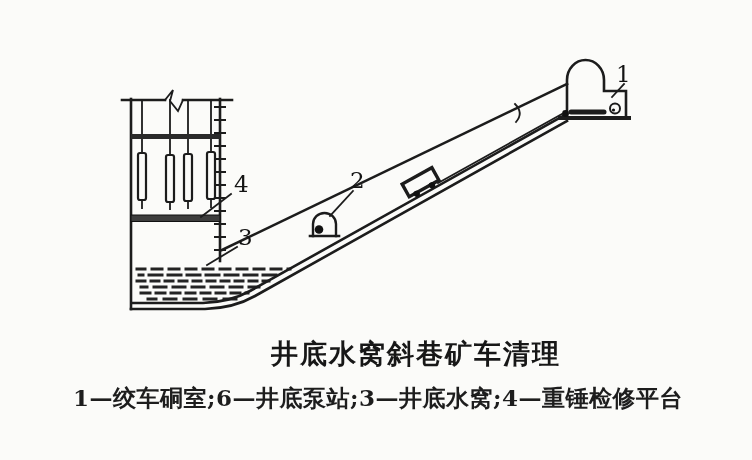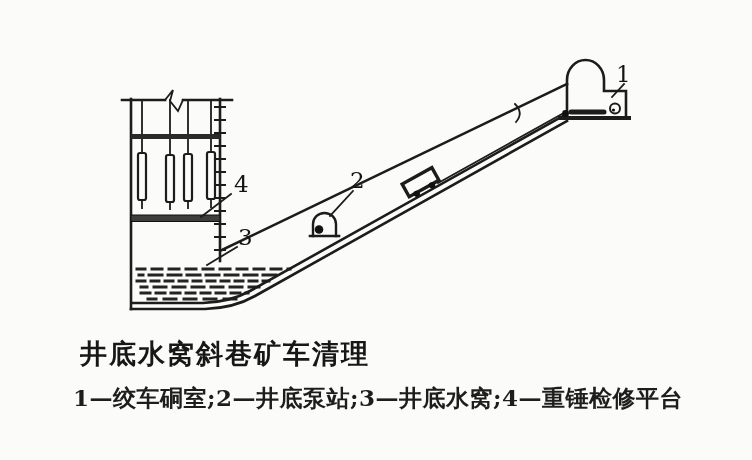--- a/index.html
+++ b/index.html
@@ -5,21 +5,21 @@
   html,body{margin:0;padding:0;}
   body{
     width:752px;height:460px;position:relative;overflow:hidden;
     background:#fbfbf9;
     font-family:"DejaVu Sans",sans-serif;
   }
   .stage{position:absolute;left:0;top:0;width:752px;height:460px;}
   svg{position:absolute;left:0;top:0;}
   .fig-title{
     position:absolute;left:80px;top:336px;width:672px;
-    font-size:27px;font-weight:bold;color:#171717;
+    text-align:center;font-size:27px;font-weight:bold;color:#171717;
     letter-spacing:2px;font-family:"DejaVu Sans",sans-serif;
   }
   .fig-legend{
     position:absolute;left:4px;top:383px;width:748px;
     text-align:center;font-size:23px;font-weight:600;color:#1d1d1d;
     letter-spacing:0.5px;font-family:"DejaVu Serif",serif;
   }
   .callout{font-family:"DejaVu Serif",serif;font-size:23px;fill:#141414;}
 </style>
 </head>
@@ -96,14 +96,14 @@
 
     <g>
       <text class="callout" x="616" y="82">1</text>
       <text class="callout" x="350" y="188">2</text>
       <text class="callout" x="238" y="245">3</text>
       <text class="callout" x="234" y="192">4</text>
     </g>
   </svg>
 
   <div class="fig-title">井底水窝斜巷矿车清理</div>
-  <div class="fig-legend">1—绞车硐室;2—井底泵站;3—井底水窝;4—重锤检修平台</div>
+  <div class="fig-legend">1—绞车硐室;6—井底泵站;3—井底水窝;4—重锤检修平台</div>
 </div>
 
 </body></html>

